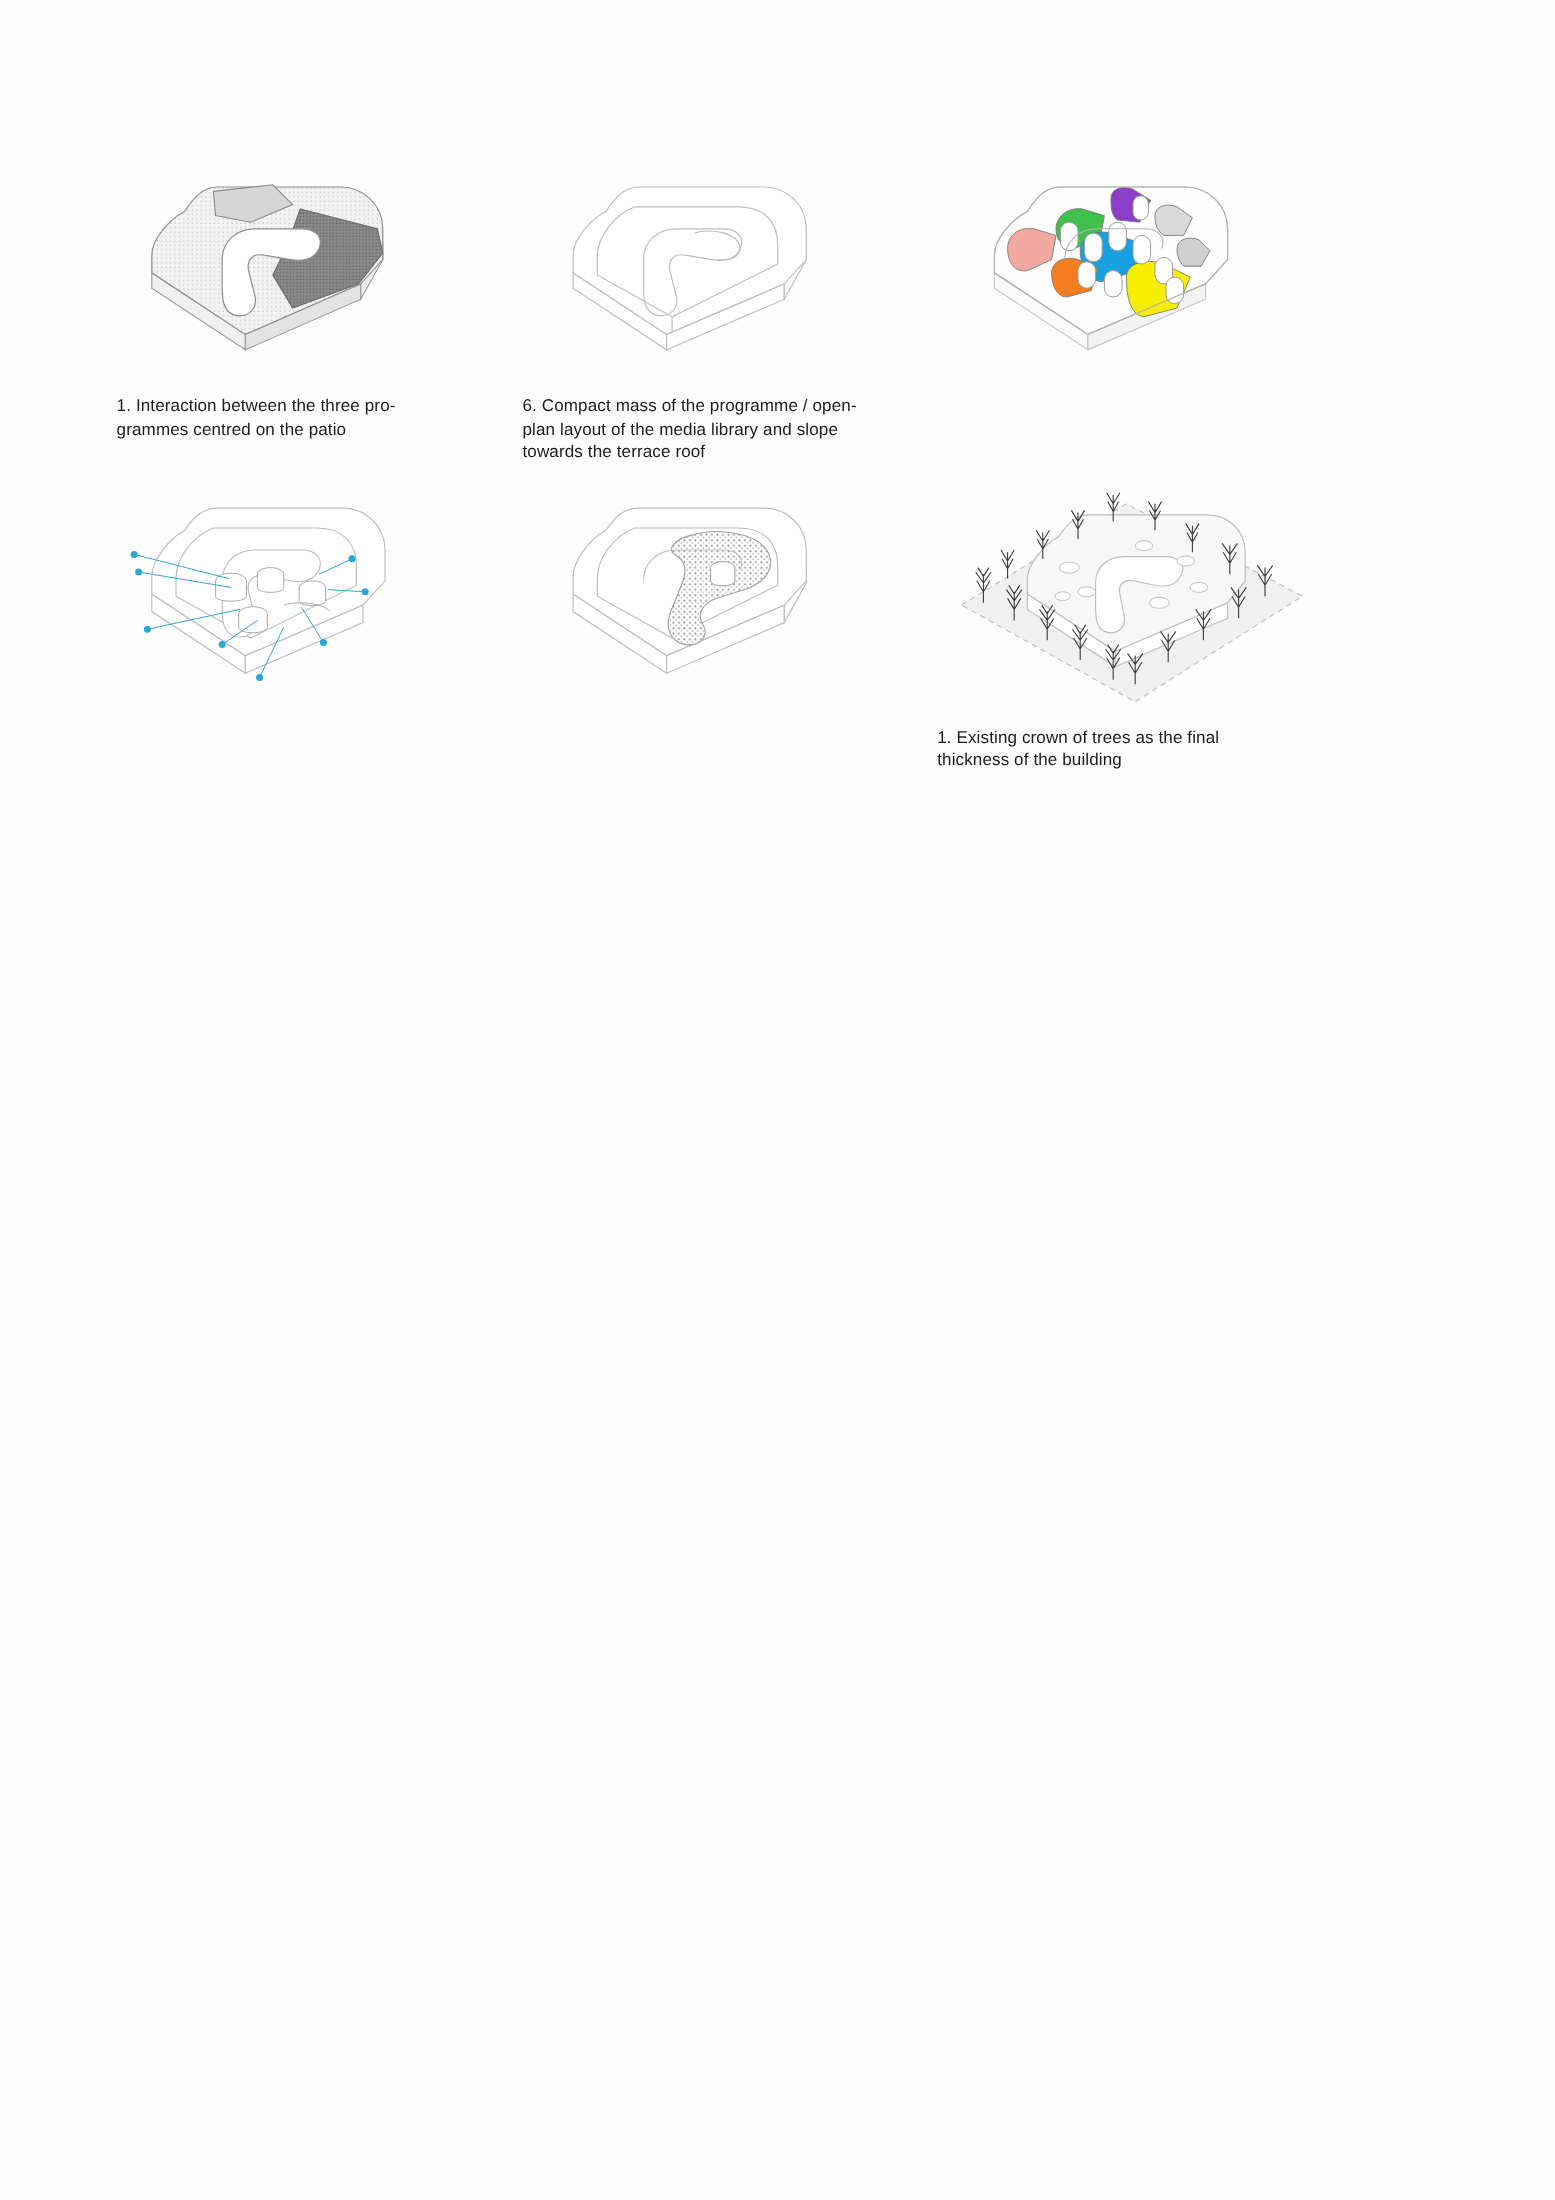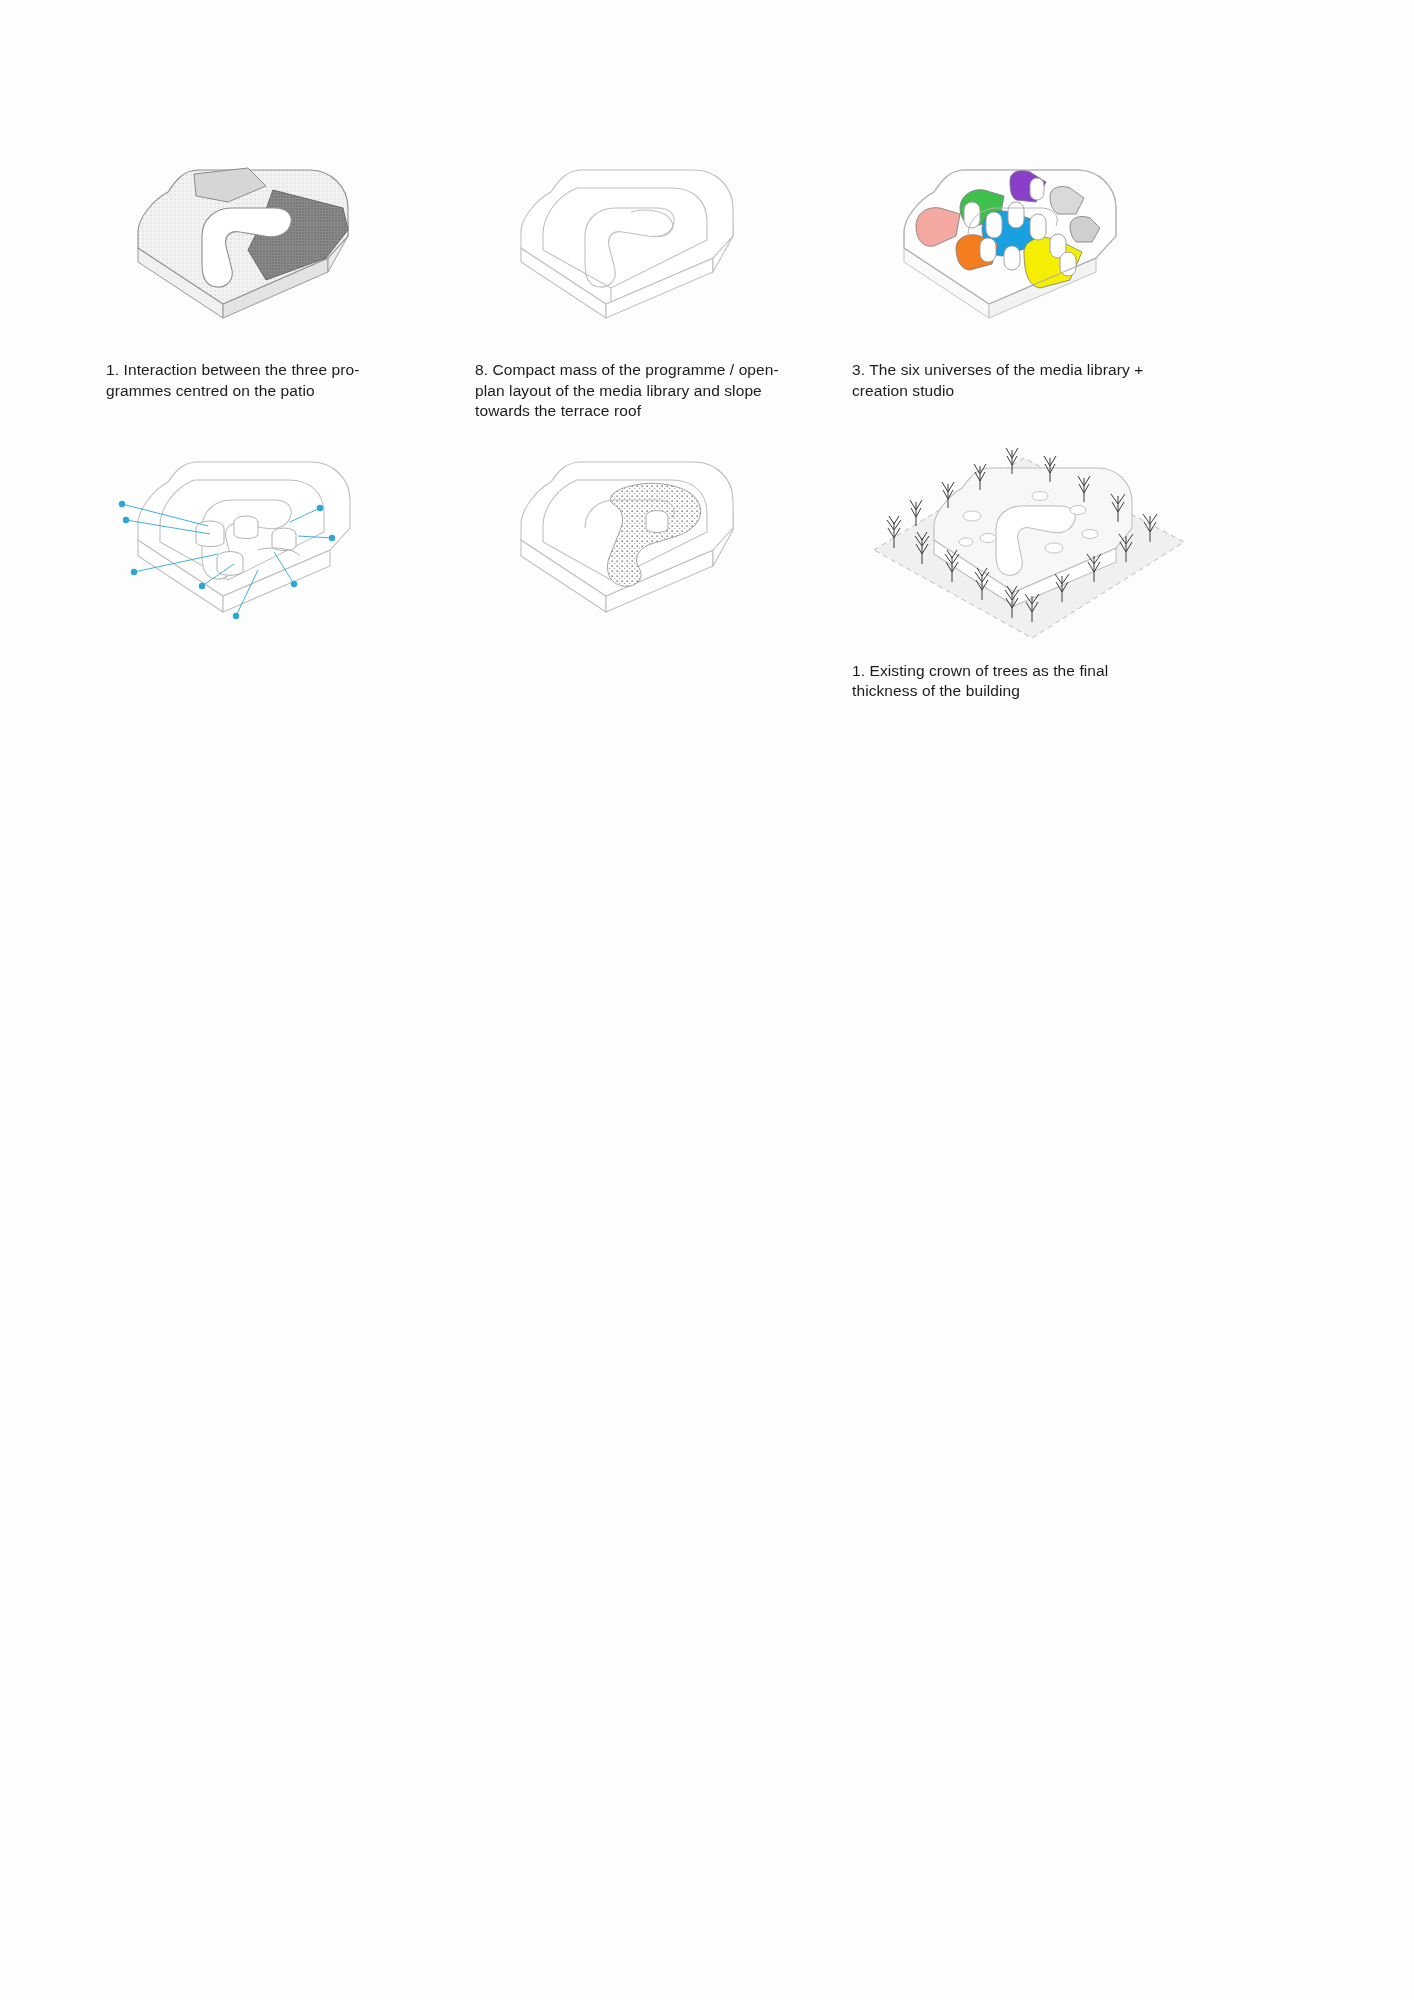--- a/index.html
+++ b/index.html
@@ -109,21 +109,21 @@
             <path d="M125 188 L125 174 L232 128 L232 142 Z"></path>
             <path d="M232 142 L232 128 L252 92 L252 106 Z"></path>
             <path d="M70 62 C55 70 40 88 40 102 L40 118 L125 174 L232 128 L252 106 L252 78 C252 56 234 40 214 40 L100 40 C86 40 78 50 70 62 Z"></path>
             <path d="M104 106 C104 90 116 78 134 78 L176 78 C190 78 196 86 192 96 C188 106 176 108 166 106 L142 102 C132 100 126 106 128 116 L134 140 C136 152 126 160 114 156 C104 152 104 140 104 130 Z"></path>
             <path d="M62 104 C62 86 76 66 96 58 L190 58 C214 58 226 72 226 92 L226 110 L130 158 L62 120 Z" fill="none"></path>
             <path d="M130 158 L130 172" fill="none"></path>
             <path d="M150 82 C162 78 184 80 190 90 C196 100 186 108 172 106" fill="none"></path>
           </g>
         </svg>
       </div>
-      <div class="caption cap-c2">8. Compact mass of the programme / open-plan layout of the media library and slope towards the terrace roof</div>
+      <div class="caption cap-c2">6. Compact mass of the programme / open-plan layout of the media library and slope towards the terrace roof</div>
     </div>
 
     <div class="cell">
       <div class="figure">
         <svg viewBox="0 0 340 230" xmlns="http://www.w3.org/2000/svg">
           <g>
 
             <path d="M40 118 L40 132 L125 188 L125 174 Z" fill="#fafafa" stroke="#c4c4c4" stroke-width="1"></path>
             <path d="M125 188 L125 174 L232 128 L232 142 Z" fill="#f2f2f2" stroke="#c4c4c4" stroke-width="1"></path>
             <path d="M70 62 C55 70 40 88 40 102 L40 118 L125 174 L232 128 L252 106 L252 78 C252 56 234 40 214 40 L100 40 C86 40 78 50 70 62 Z" fill="#ffffff" stroke="#bcbcbc" stroke-width="1.1" opacity="0.85"></path>
@@ -149,21 +149,20 @@
               <rect x="186" y="104" width="16" height="24" rx="8"></rect>
               <rect x="166" y="48" width="14" height="22" rx="7"></rect>
               <rect x="196" y="122" width="16" height="24" rx="8"></rect>
             </g>
 
             <path d="M104 106 C104 90 116 78 134 78 L176 78 C190 78 196 86 192 96" fill="none" stroke="#b5b5b5" stroke-width="1"></path>
             <path d="M70 62 C55 70 40 88 40 102 L40 118 L125 174 L232 128 L252 106 L252 78 C252 56 234 40 214 40 L100 40 C86 40 78 50 70 62 Z" fill="none" stroke="#b0b0b0" stroke-width="1.1"></path>
           </g>
         </svg>
       </div>
-      <div class="caption cap-c3">3. The six universes of the media library + creation studio</div>
     </div>
 
     <div class="cell row2">
       <div class="figure">
         <svg viewBox="0 0 340 230" xmlns="http://www.w3.org/2000/svg">
           <g fill="#ffffff" stroke="#bdbdbd" stroke-width="1.05">
             <path d="M40 110 L40 126 L125 182 L125 166 Z"></path>
             <path d="M125 182 L125 166 L232 120 L232 136 Z"></path>
             <path d="M70 52 C55 60 40 80 40 94 L40 110 L125 166 L232 120 L252 98 L252 70 C252 48 234 32 214 32 L100 32 C86 32 78 40 70 52 Z"></path>
             <path d="M62 96 C62 78 76 58 96 50 L190 50 C214 50 226 64 226 84 L226 102 L130 150 L62 112 Z" fill="none"></path>

